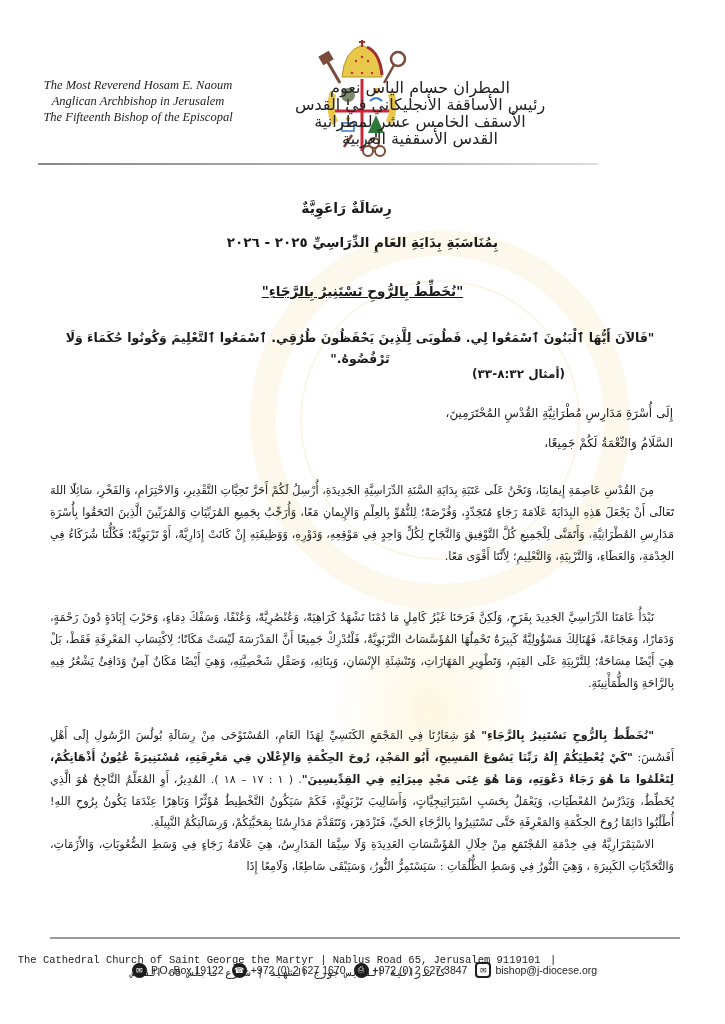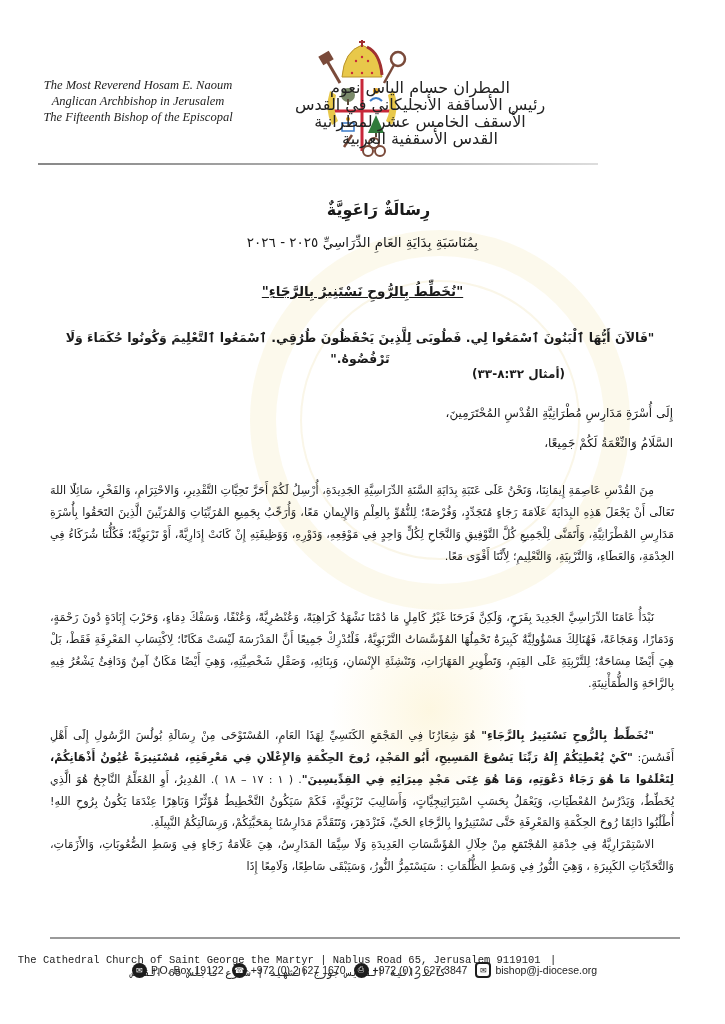--- a/index.html
+++ b/index.html
@@ -8,22 +8,22 @@
   .letterhead { position: absolute; top: 9px; left: 0; width: 583px; height: 158px; }
   .en-block { position: absolute; left: 38px; top: 68px; width: 200px; text-align: center; font-family: "Liberation Serif", serif; font-style: italic; font-size: 12.5px; line-height: 16px; color: #222; }
   .ar-block { position: absolute; right: 33px; top: 70px; width: 260px; text-align: center; direction: rtl; font-family: "DejaVu Sans", sans-serif; font-size: 16px; line-height: 17px; color: #222; }
   .crest { position: absolute; left: 312px; top: 30px; width: 100px; height: 125px; }
   .head-rule { position: absolute; left: 38px; top: 154px; width: 560px; height: 2px; background: linear-gradient(to right, #888, #bbb 70%, #ddd); }
 
   .watermark { position: absolute; left: 250px; top: 230px; width: 380px; height: 380px; border-radius: 50%; border: 26px solid rgba(238, 222, 150, 0.18); box-sizing: border-box; pointer-events: none; }
   .watermark-inner { position: absolute; left: 300px; top: 280px; width: 280px; height: 280px; border-radius: 50%; border: 2px solid rgba(230, 210, 140, 0.2); box-sizing: border-box; }
   .watermark-glow { position: absolute; left: 330px; top: 600px; width: 200px; height: 220px; background: radial-gradient(ellipse at center, rgba(250, 232, 170, 0.35), rgba(255,255,255,0) 70%); }
 
-  .title { position: absolute; top: 200px; left: 0; width: 693px; text-align: center; direction: rtl; font-family: "DejaVu Sans", sans-serif; font-weight: bold; font-size: 16px; padding-left: 32px; }
-  .subtitle { position: absolute; top: 234px; left: 0; width: 725px; text-align: center; direction: rtl; font-family: "DejaVu Sans", sans-serif; font-weight: normal; font-size: 13.5px; }
+  .title { position: absolute; top: 200px; left: 0; width: 693px; text-align: center; direction: rtl; font-family: "DejaVu Sans", sans-serif; font-weight: bold; font-size: 14px; }
+  .subtitle { position: absolute; top: 234px; left: 0; width: 725px; text-align: center; direction: rtl; font-family: "DejaVu Sans", sans-serif; font-weight: bold; font-size: 13.5px; }
   .theme { position: absolute; top: 283px; left: 0; width: 725px; text-align: center; direction: rtl; font-family: "DejaVu Sans", sans-serif; font-weight: bold; font-size: 13.5px; text-decoration: underline; }
 
   .verse { position: absolute; top: 327px; left: 55px; width: 610px; text-align: center; direction: rtl; font-family: "DejaVu Sans", sans-serif; font-weight: bold; font-size: 12.5px; line-height: 21px; }
   .verse-ref { position: absolute; top: 367px; left: 200px; width: 365px; text-align: right; direction: rtl; font-family: "DejaVu Sans", sans-serif; font-weight: bold; font-size: 12px; }
 
   .greet { position: absolute; right: 52px; direction: rtl; text-align: center; font-family: "DejaVu Sans", sans-serif; font-size: 12px; }
   .greet-1 { top: 406px; }
   .greet-2 { top: 436px; }
 
   .body-text { position: absolute; left: 50px; width: 624px; direction: rtl; text-align: justify; font-family: "DejaVu Sans", sans-serif; font-size: 11.2px; line-height: 21.8px; color: #1b1b1b; }

